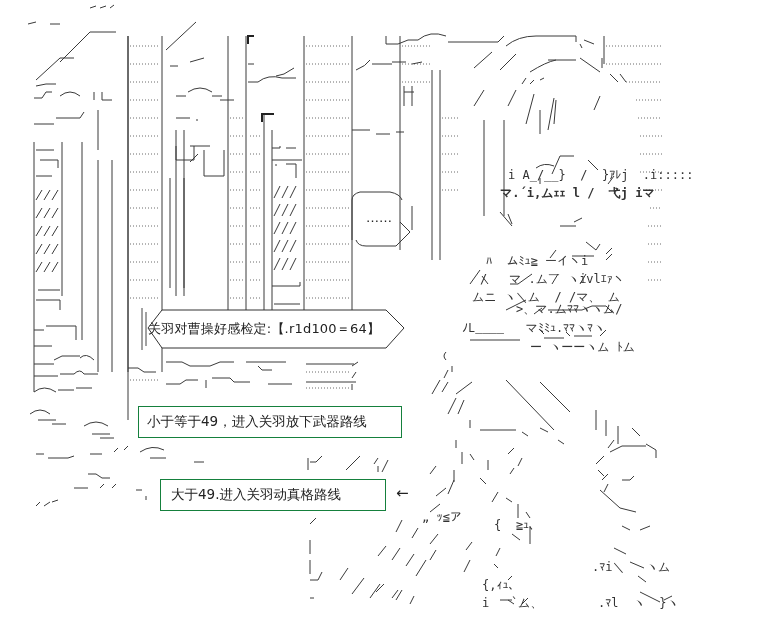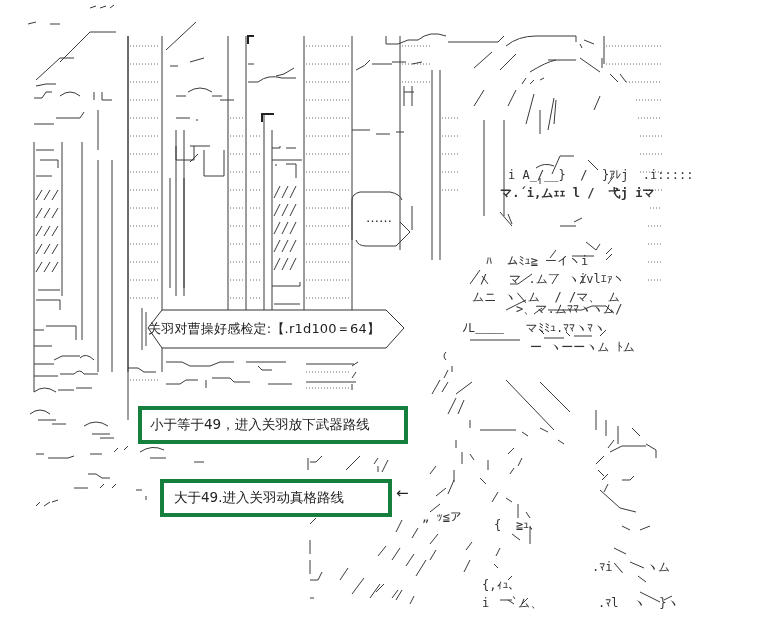--- a/index.html
+++ b/index.html
@@ -9,21 +9,21 @@
   #art .ln { stroke: #3a3a3a; stroke-width: 1; fill: none; }
   #art .dot { stroke: #6a6a6a; stroke-width: 1; stroke-dasharray: 1 2; fill: none; }
   #art .hv { stroke: #222; stroke-width: 2; fill: none; }
   .aa-text { position: absolute; font-family: "DejaVu Sans Mono", monospace; font-size: 12px;
              color: #333; white-space: pre; line-height: 18px; }
   .bubble { position: absolute; font-family: "DejaVu Sans", sans-serif; font-size: 13px; color: #222; }
   .roll-box { position: absolute; left: 140px; top: 306px; width: 266px; height: 46px; }
   .roll-box svg { position: absolute; left: 0; top: 0; }
   .roll-text { position: absolute; left: 8px; top: 14px; font-size: 13px; white-space: nowrap;
                font-family: "DejaVu Sans", sans-serif; letter-spacing: 0.2px; }
-  .opt-box { position: absolute; border: 4px solid #15803d; background: #fff;
+  .opt-box { position: absolute; border: 1px solid #15803d; background: #fff;
              font-size: 13.5px; white-space: nowrap; font-family: "DejaVu Sans", sans-serif; }
   #opt1 { left: 138px; top: 406px; width: 262px; height: 30px; }
   #opt1 .txt { position: absolute; left: 8px; top: 6px; }
   #opt2 { left: 160px; top: 479px; width: 224px; height: 30px; }
   #opt2 .txt { position: absolute; left: 10px; top: 6px; }
   .arrow { position: absolute; left: 396px; top: 484px; font-size: 15px; }
 </style>
 </head>
 <body>
 

